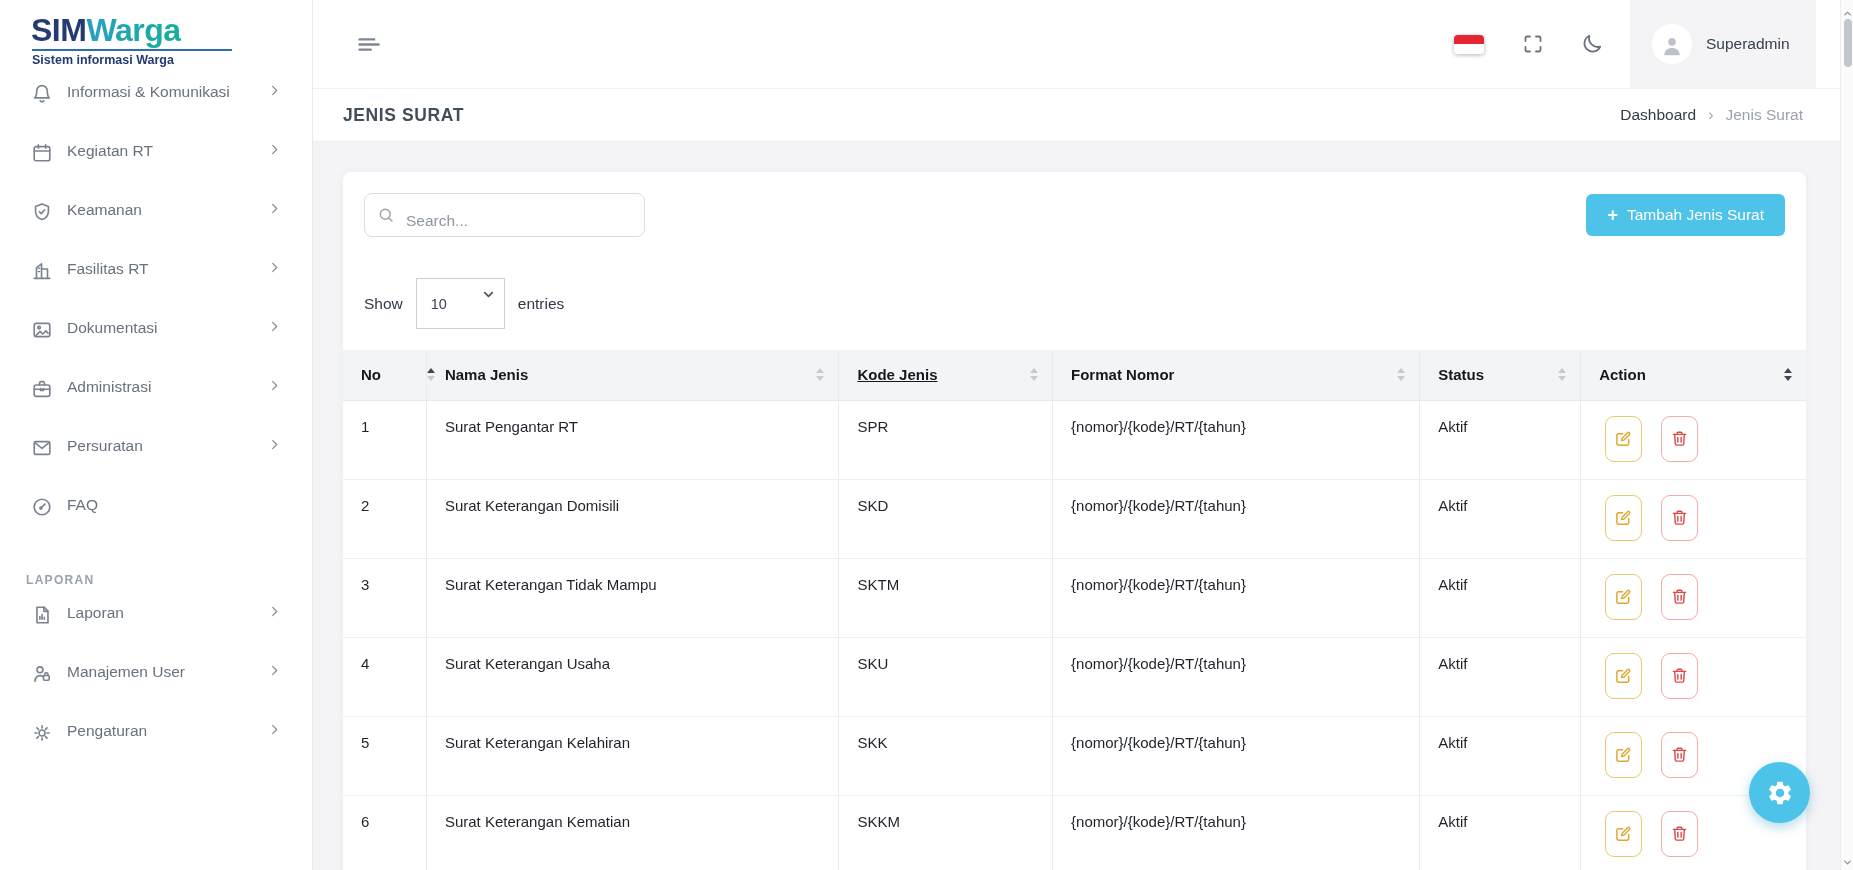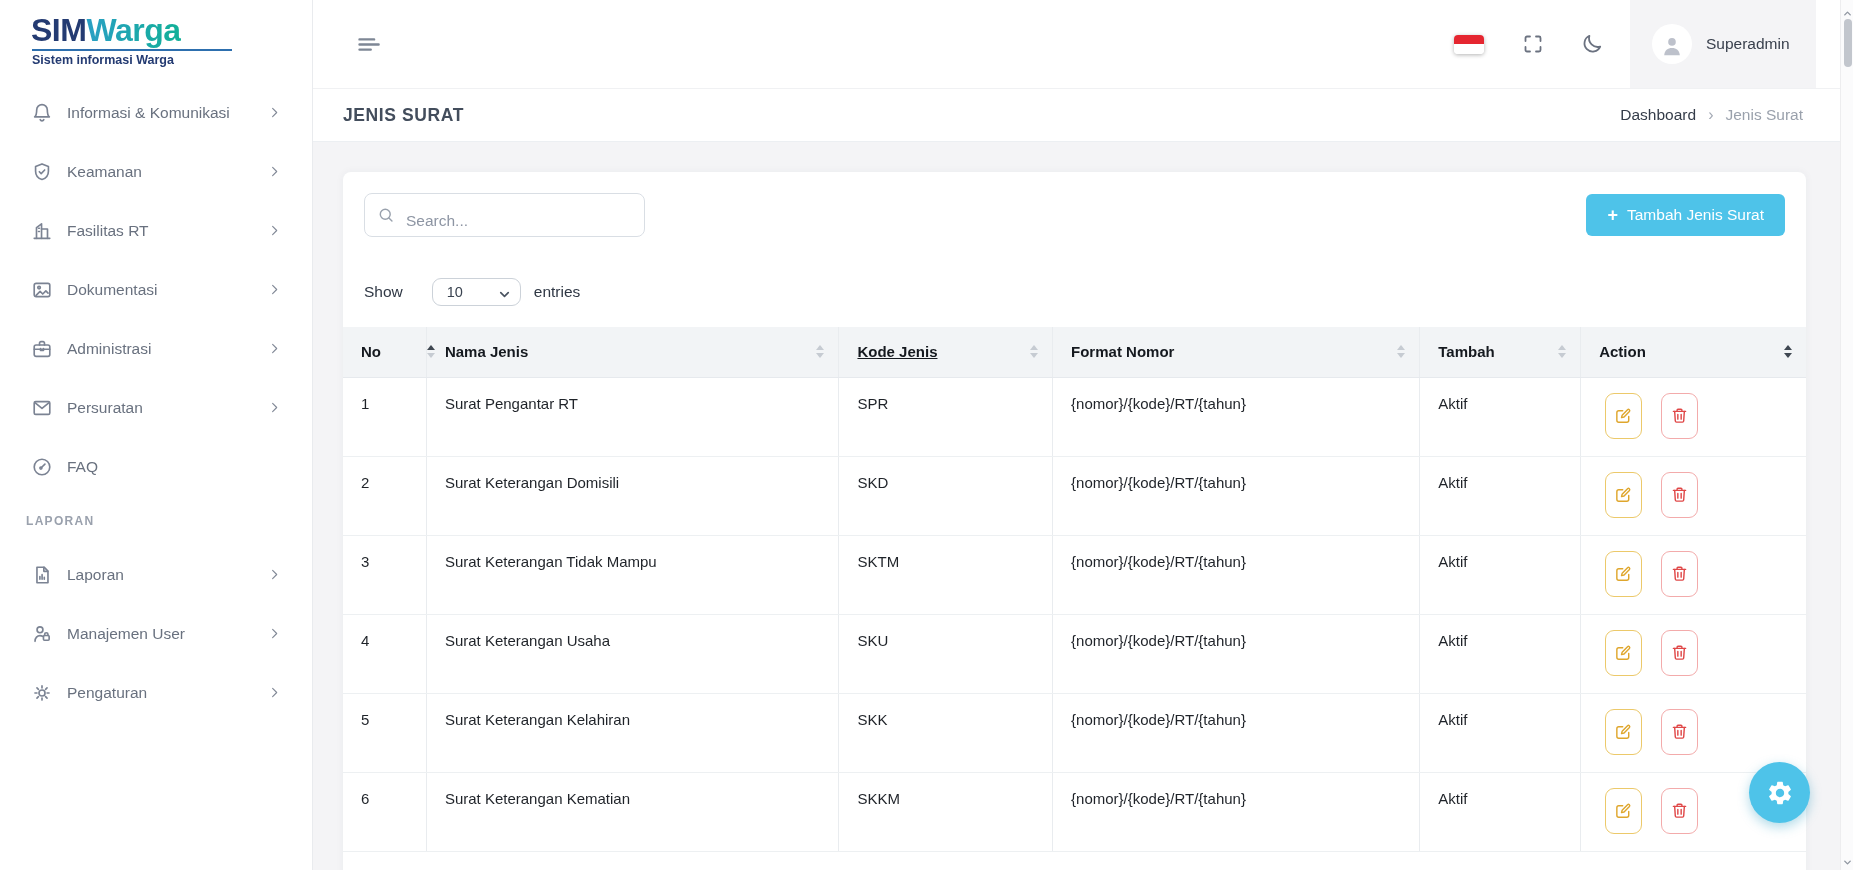--- a/index.html
+++ b/index.html
@@ -22,21 +22,21 @@
   .logo-text { font-size: 32px; font-weight: bold; letter-spacing: -0.5px; line-height: 1.05; }
   .logo-sim { color: var(--logo-navy, #243b72); }
   .logo-warga {
     background: linear-gradient(90deg, #2a9fc4, #12b097);
     -webkit-background-clip: text; background-clip: text; color: transparent;
   }
   .logo-underline { width: 200px; height: 2px; background: #2d6fae; margin: 1px 0 2px 1px; }
   .logo-tagline { font-size: 12.5px; font-weight: bold; color: var(--logo-navy, #243b72); margin-left: 1px; }
 
   .menu-item {
-    height: 59px; display: flex; align-items: center;
+    height: 59px; display: flex; align-items: flex-start;
     padding: 0 30px 0 31px; color: #69717f; cursor: pointer;
   }
   .menu-item .mi-icon { width: 22px; height: 22px; margin-right: 14px; color: #7b8393; flex-shrink: 0; display: inline-flex; }
   .menu-item .mi-icon svg { width: 100%; height: 100%; }
   .menu-item .mi-label { font-size: 15.5px; flex: 1; white-space: nowrap; overflow: hidden; }
   .menu-item .mi-chev { width: 15px; height: 15px; color: #808896; flex-shrink: 0; }
   .menu-item .mi-chev svg { width: 100%; height: 100%; }
   .section-label {
     height: 49px; display: flex; align-items: center; padding-left: 26px;
     font-size: 12px; font-weight: bold; letter-spacing: 1.3px; color: #9aa1ad;
@@ -100,24 +100,24 @@
     background: var(--accent, #4ec3e9); color: #fff; font-size: 15.5px;
     padding: 0 21px; cursor: pointer; display: inline-flex; align-items: center;
     font-family: "Liberation Sans", sans-serif;
   }
   .add-btn .plus { font-size: 18px; margin-right: 9px; font-weight: bold; }
 
   .show-row { display: flex; align-items: center; padding: 41px 21px 0; }
   .show-label, .entries-label { font-size: 15.5px; color: #2f3744; }
   .select-wrap { position: relative; margin: 0 13px; }
   .page-size-select {
-    width: 89px; height: 28px; border: 1px solid #ccd2d9; border-radius: 9px;
+    width: 89px; height: 51px; border: 1px solid #ccd2d9; border-radius: 0;
     appearance: none; -webkit-appearance: none; background: #fff;
     padding: 0 26px 0 14px; font-size: 14.5px; color: #3a4350; cursor: pointer;
-    font-family: "Liberation Sans", sans-serif; outline: none; margin-left: 16px;
+    font-family: "Liberation Sans", sans-serif; outline: none;
   }
   .select-wrap .caret { position: absolute; right: 9px; top: 9px; width: 15px; height: 15px; color: #4a5360; pointer-events: none; }
 
   
   table { width: 100%; border-collapse: collapse; margin-top: 21px; table-layout: fixed; }
   thead th {
     background: #f2f4f6; height: 50px; text-align: left;
     font-size: 15px; font-weight: bold; color: #15191f;
     padding: 0 14px 0 18px; border-bottom: 1px solid #e6e9ed;
     cursor: pointer;
@@ -183,20 +183,32 @@
     </div>
     <nav>
         <div class="menu-item">
           <span class="mi-icon">
             <svg viewBox="0 0 24 24" fill="none" stroke="currentColor" stroke-width="1.8" stroke-linecap="round" stroke-linejoin="round">
               <path d="M6.2 8.6a5.8 5.8 0 0 1 11.6 0c0 5.6 1.5 7 2.2 7.7H4c.7-.7 2.2-2.1 2.2-7.7z"></path>
               <path d="M10 19.3a2.2 2.2 0 0 0 4 0"></path>
             </svg>
           </span>
           <span class="mi-label">Informasi &amp; Komunikasi</span>
+          <span class="mi-chev"><svg viewBox="0 0 24 24" fill="none" stroke="currentColor" stroke-width="1.8" stroke-linecap="round" stroke-linejoin="round">
+              <path d="m9 5.5 6.5 6.5L9 18.5"></path>
+            </svg></span>
+        </div>
+        <div class="menu-item">
+          <span class="mi-icon">
+            <svg viewBox="0 0 24 24" fill="none" stroke="currentColor" stroke-width="1.8" stroke-linecap="round" stroke-linejoin="round">
+              <rect x="3.5" y="5" width="17" height="15.5" rx="2"></rect>
+              <path d="M3.5 9.8h17M8 3.2v3.6M16 3.2v3.6"></path>
+            </svg>
+          </span>
+          <span class="mi-label">Kegiatan RT</span>
           <span class="mi-chev"><svg viewBox="0 0 24 24" fill="none" stroke="currentColor" stroke-width="1.8" stroke-linecap="round" stroke-linejoin="round">
               <path d="m9 5.5 6.5 6.5L9 18.5"></path>
             </svg></span>
         </div>
         <div class="menu-item">
           <span class="mi-icon">
             <svg viewBox="0 0 24 24" fill="none" stroke="currentColor" stroke-width="1.8" stroke-linecap="round" stroke-linejoin="round">
               <path d="M12 3.2 19 6v5.1c0 4.9-3.2 7.9-7 9.1-3.8-1.2-7-4.2-7-9.1V6z"></path>
               <path d="m9.1 11.7 2 2 3.8-3.9"></path>
             </svg>
@@ -418,21 +430,21 @@
                   <div class="th-inner">
                     <span>Format Nomor</span>
                     <span class="sort-icon">
                       <i class="tri tri-up"></i>
                       <i class="tri tri-down"></i>
                     </span>
                   </div>
                 </th>
                 <th>
                   <div class="th-inner">
-                    <span>Tambah</span>
+                    <span>Status</span>
                     <span class="sort-icon">
                       <i class="tri tri-up"></i>
                       <i class="tri tri-down"></i>
                     </span>
                   </div>
                 </th>
                 <th>
                   <div class="th-inner">
                     <span>Action</span>
                     <span class="sort-icon">

